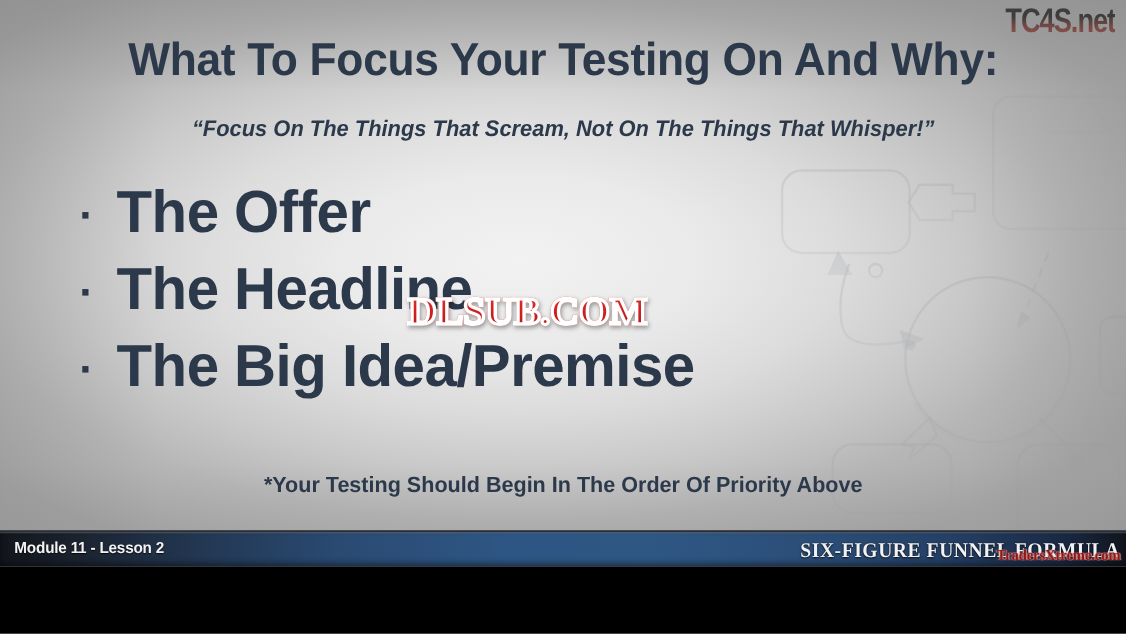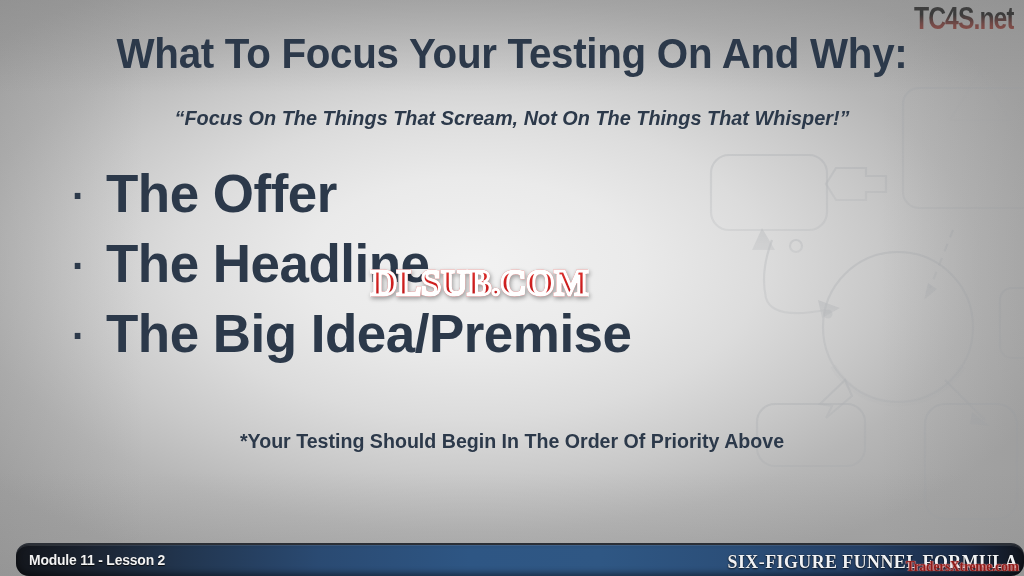--- a/index.html
+++ b/index.html
@@ -4,21 +4,21 @@
 <title>Slide</title>
 <style>
   html, body {
     margin: 0;
     padding: 0;
     background: #000;
   }
   #slide {
     position: relative;
     width: 1024px;
-    height: 576px;
+    height: 515px;
     overflow: hidden;
     font-family: "Liberation Sans", sans-serif;
     background: #b0b0b0;
   }
 
   
   .bg-base {
     position: absolute;
     inset: 0;
     background:
@@ -158,37 +158,36 @@
     paint-order: stroke fill;
     white-space: nowrap;
     transform: scaleX(1.03);
     transform-origin: left top;
     filter: drop-shadow(1px 2px 2px rgba(0,0,0,0.35));
   }
 
   
   .bottom-bar {
     position: absolute;
-    left: 16px; right: 0;
+    left: 0; right: 0;
     bottom: 0;
     height: 31px;
     background: linear-gradient(to right,
       #13161c 0%,
       #1b2330 7%,
       #223650 17%,
       #2a4a72 30%,
       #2e5684 45%,
       #2f5784 58%,
       #2b4e78 72%,
       #254066 84%,
       #1a2a45 94%,
       #11151d 100%);
     border-top: 2px solid #2b2f36;
     box-shadow: inset 0 1px 0 rgba(255,255,255,0.10), inset 0 -3px 6px rgba(0,0,0,0.45);
-    border-radius: 13px;
   }
   .bar-label {
     position: absolute;
     left: 13px;
     top: 7px;
     color: #f2f2f2;
     font-size: 14.5px;
     font-weight: bold;
     letter-spacing: -0.2px;
     white-space: nowrap;

